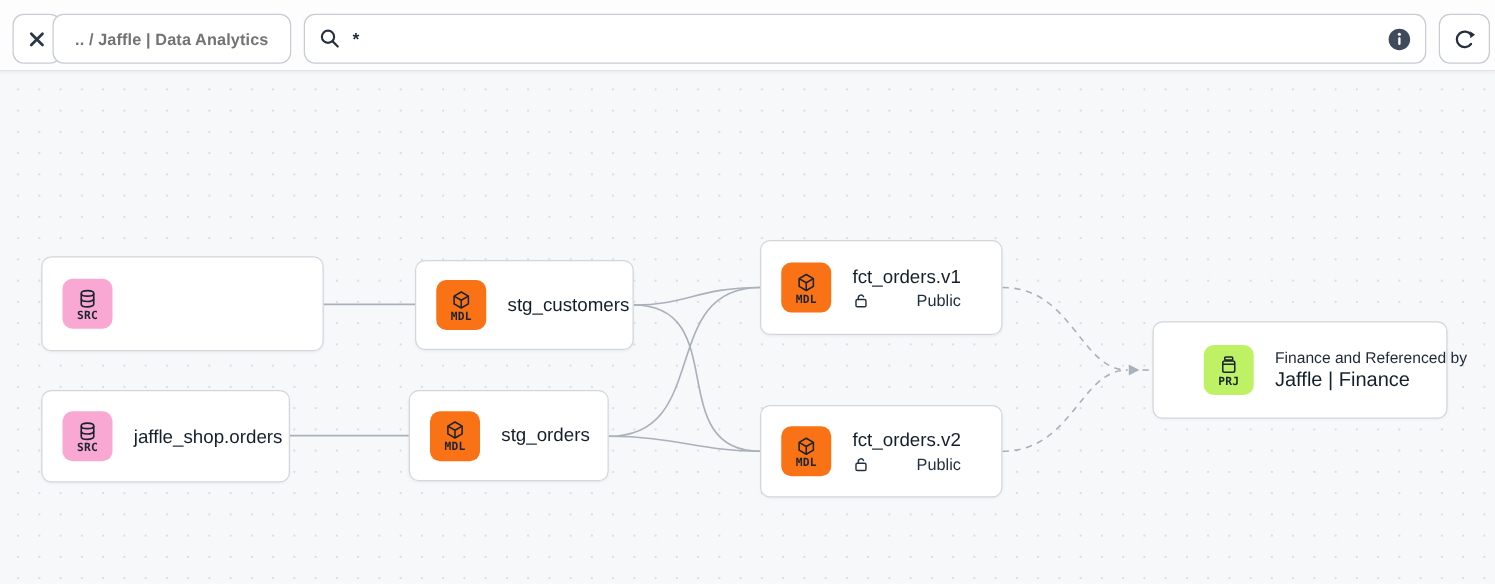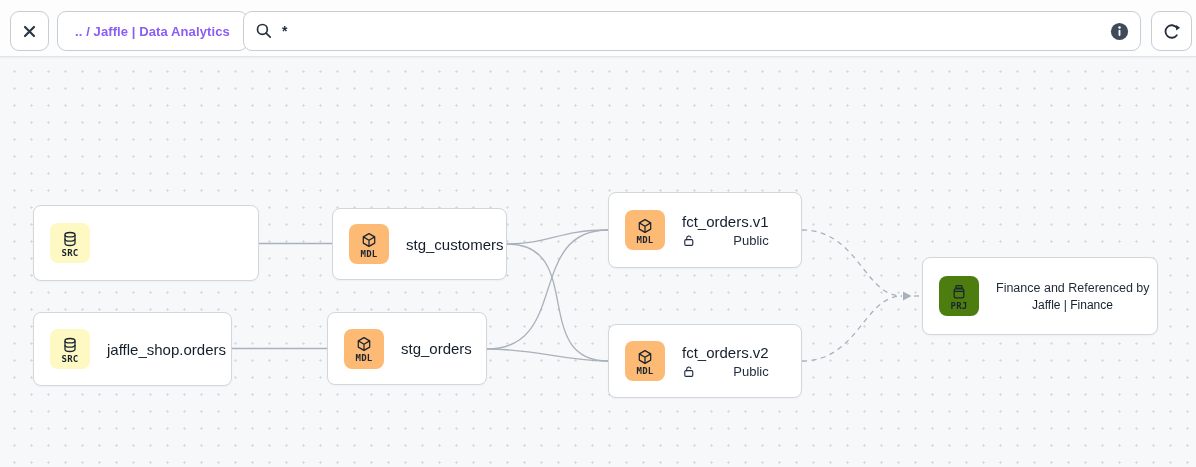--- a/index.html
+++ b/index.html
@@ -8,22 +8,22 @@
   .app { position:relative; width:1196px; height:467px; background:#f7f8fa; }
 
   
   .toolbar { position:absolute; left:0; top:0; width:1196px; height:57px;
              background:#fdfdfe; border-bottom:1px solid #e2e4e9;
              box-shadow:0 1px 2px rgba(20,30,40,.05); z-index:5; }
   .tb-btn { position:absolute; top:11px; height:40px; background:#fff;
             border:1px solid #c7cdd4; border-radius:9px; cursor:pointer;
             display:flex; align-items:center; justify-content:center; }
   .btn-close { left:10px; width:39px; }
-  .btn-crumb { left:57px; padding:0 17px; font-size:13px; font-weight:600;
-               color:#8b5cf6; letter-spacing:.1px; }
+  .btn-crumb { left:42px; padding:0 17px; font-size:13px; font-weight:600;
+               color:#737373; letter-spacing:.1px; }
   .searchbox { position:absolute; left:243px; top:11px; width:898px; height:40px;
                background:#fff; border:1px solid #c7cdd4; border-radius:9px;
                display:flex; align-items:center; padding:0 11px; gap:9px; }
   .searchbox input { flex:1; border:none; outline:none; font-size:14px; font-weight:600;
                      color:#1e2a38; background:transparent;
                      font-family:"Liberation Sans","DejaVu Sans",sans-serif; }
   .btn-refresh { left:1151px; width:41px; }
 
   
   .canvas { position:absolute; left:0; top:57px; width:1196px; height:410px;
@@ -43,32 +43,32 @@
   .n-orders    { left:33px;  top:255px; width:199px; height:74px; }
   .n-stg-customers { left:332px; top:151px; width:175px; height:72px; }
   .n-stg-orders    { left:327px; top:255px; width:160px; height:73px; }
   .n-fct-v1 { left:608px; top:135px; width:194px; height:76px; }
   .n-fct-v2 { left:608px; top:267px; width:194px; height:74px; }
   .n-prj    { left:922px; top:200px; width:236px; height:78px; }
 
   .badge { width:40px; height:40px; border-radius:8px; flex:0 0 auto;
            display:flex; flex-direction:column; align-items:center;
            justify-content:center; gap:1px; padding-top:2px; }
-  .badge-src { background:#fef9c3; }
-  .badge-mdl { background:#fdba74; }
-  .badge-prj { background:#4d7c0f; }
+  .badge-src { background:#f9a8d4; }
+  .badge-mdl { background:#f97316; }
+  .badge-prj { background:#bef264;margin-left:24px; }
   .badge-label { font-family:"DejaVu Sans Mono","Liberation Mono",monospace;
                  font-size:9px; font-weight:600; color:#1a2430; letter-spacing:.2px; }
 
   .nlabel { font-size:15px; font-weight:500; color:#141f2c; white-space:nowrap; }
   .ncol { display:flex; flex-direction:column; gap:3px; }
   .nsub { display:flex; align-items:center; gap:5px; font-size:13px;
           color:#233040; font-weight:400;justify-content:space-between; }
   .nkicker { font-size:12.5px; color:#1f2937; font-weight:400; white-space:nowrap; }
-  .nlabel-big { font-size:12px; font-weight:500; color:#141f2c; white-space:nowrap;margin-left:36px; }
+  .nlabel-big { font-size:16px; font-weight:500; color:#141f2c; white-space:nowrap; }
 
   .icon { display:block; }
   .info-badge { width:19px; height:19px; flex:0 0 auto; }
 </style>
 </head>
 <body>
 
 <div class="app">
 
   <div class="toolbar">

